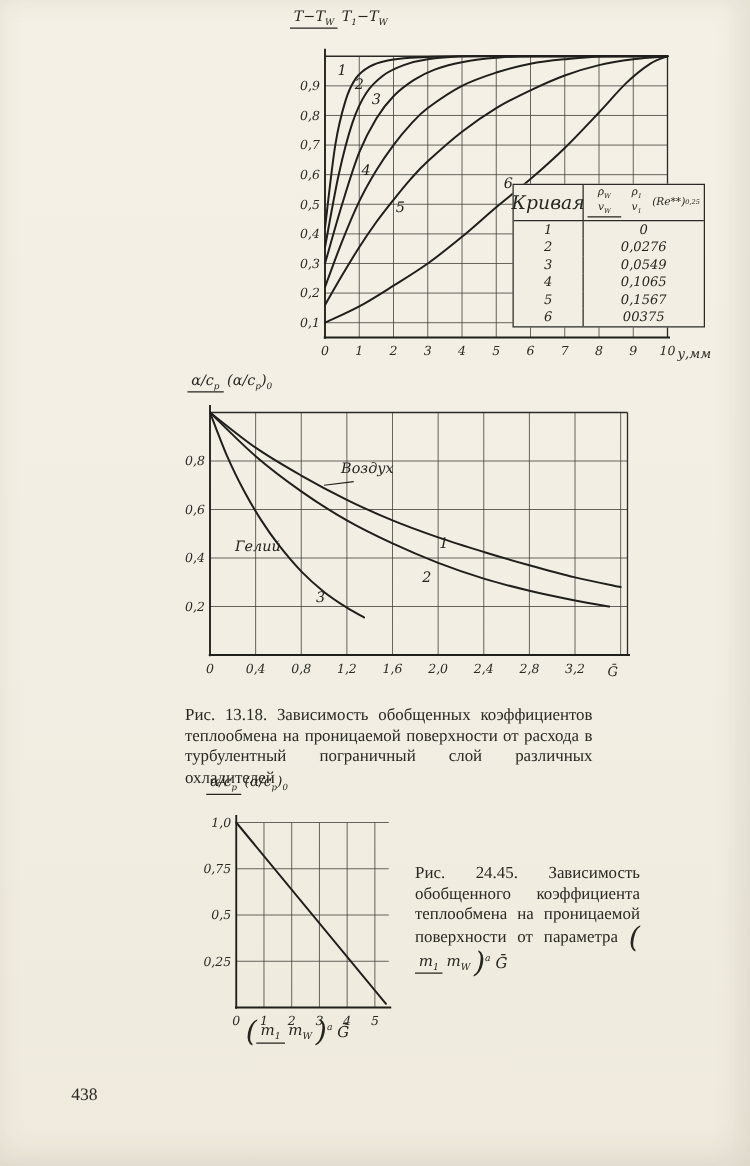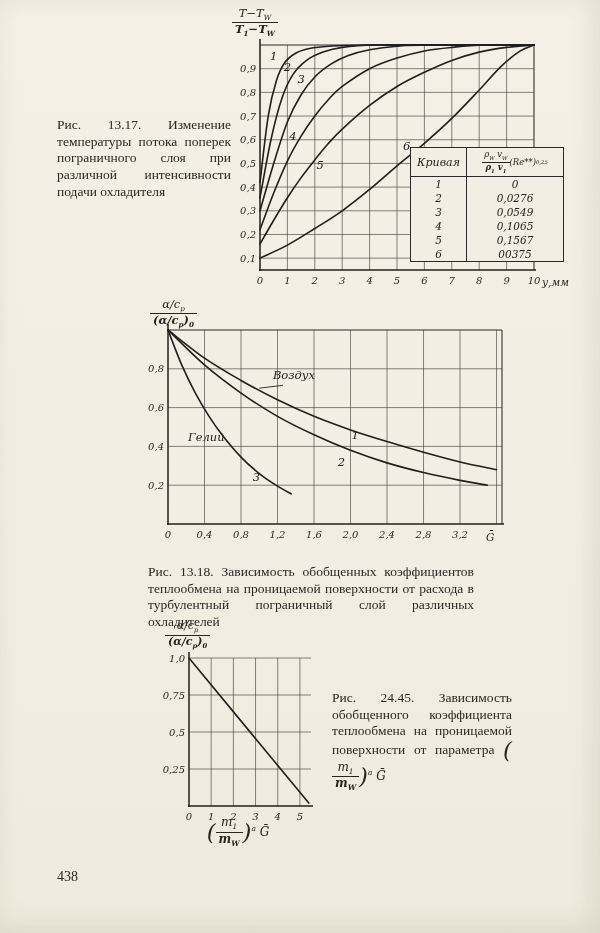--- a/index.html
+++ b/index.html
@@ -12,23 +12,23 @@
     font-family:"Liberation Serif","DejaVu Serif",serif;
   }
   .abs{position:absolute;}
   .caption{font-size:13.5px;line-height:1.24;text-align:justify;color:#2a2823;}
   .page-number{font-size:14px;color:#2a2823;}
 
   
   .formula{font-style:italic;font-family:"DejaVu Serif",serif;color:#26251f;}
   .formula sub{font-size:.62em;}
   .formula sup{font-size:.62em;}
-  .frac{display:inline-flex;flex-direction:column;text-align:center;vertical-align:middle;line-height:1.12;}
+  .frac{display:inline-flex;flex-direction:row;text-align:center;vertical-align:middle;line-height:1.12;}
   .frac .num{border-bottom:1px solid #26251f;padding:0 3px;}
-  .frac .den{padding:0 3px;font-weight:bold;}
+  .frac .den{padding:0 3px;}
   .paren{font-size:1.9em;font-weight:300;vertical-align:middle;line-height:.9;}
   .ylabel{font-size:11.5px;}
   .xlabel-formula{font-size:12px;text-align:center;}
 
   
   svg{position:absolute;overflow:visible;}
   .grid{stroke:#45433e;stroke-width:.65;}
   .grid2{stroke:#2b2a26;stroke-width:1.05;}
   .axis{stroke:#211f19;stroke-width:1.5;}
   .curve{stroke:#201f1b;stroke-width:1.6;fill:none;stroke-linecap:round;}
@@ -38,30 +38,29 @@
   text.endlab{font:italic 10.5px "DejaVu Serif",serif;fill:#2a2924;}
 
   
   .inset-table{
     display:grid;grid-template-columns:56px 1fr;
     border:1.3px solid #2b2a26;background:#f2eee3;
     font-family:"DejaVu Serif",serif;font-style:italic;color:#26251f;
   }
   .itc{padding:1px 3px;text-align:center;font-size:10.5px;}
   .itc.c1{border-right:1.1px solid #2b2a26;}
-  .itc.head{border-bottom:1.1px solid #2b2a26;font-size:11px;display:flex;align-items:center;justify-content:center;min-height:26px;}
+  .itc.head{border-bottom:1.1px solid #2b2a26;font-size:15px;display:flex;align-items:center;justify-content:center;min-height:26px;}
   .itc.head.formula{font-size:8.5px;}
   .itc.head .frac .num{border-bottom-width:.8px;padding:0 2px;}
 </style>
 </head>
 <body>
 
 <div class="page">
 
-  <div class="abs caption" style="left:57px;top:117px;width:174px;">Рис. 13.17. Изменение температуры потока поперек пограничного слоя при различной интенсивности подачи охладителя</div>
 
   <div class="abs" style="left:220px;top:5px;width:366px;height:300px;">
     <div class="abs formula ylabel" style="left:12px;top:2px;">
       <span class="frac">
           <span class="num"><span>T−T</span><sub>W</sub></span>
           <span class="den"><span>T</span><sub>1</sub><span>−T</span><sub>W</sub></span>
         </span>
     </div>
     <svg style="left:0;top:33px;" width="352" height="262">
         <line x1="67.4" y1="7" x2="67.4" y2="232" class="grid"></line>

